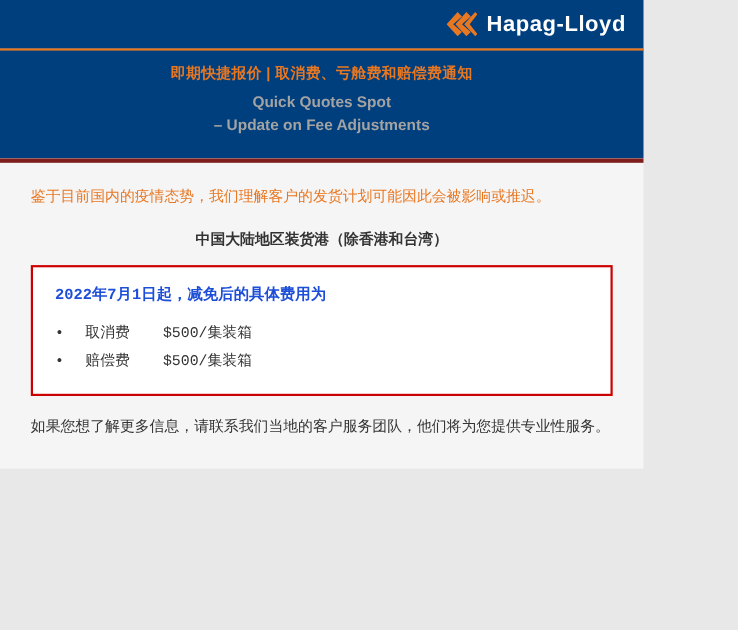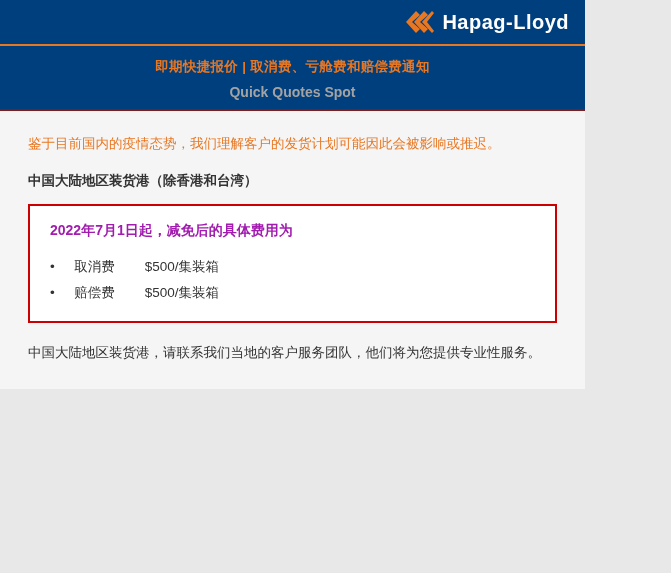--- a/index.html
+++ b/index.html
@@ -35,41 +35,42 @@
       color: #ffffff;
       font-size: 20px;
       font-weight: bold;
       letter-spacing: 0.5px;
     }
     
     .title-bar {
       background: #003f7d;
       border-top: 2px solid #e87722;
       text-align: center;
-      padding: 12px 20px 6px;
+      padding: 12px 20px 20px;
     }
     .title-main {
       color: #e87722;
       font-size: 13.5px;
       font-weight: bold;
       margin-bottom: 6px;
       letter-spacing: 0.3px;
     }
     .title-sub {
       color: #a3a3a3;
       font-size: 14px;
       font-weight: bold;
       line-height: 1.5;
     }
     
     .content-area {
       background: #f5f5f5;
       margin: 0;
       padding: 22px 28px 24px;
-      border-top: 2px solid #7f1d1d;
+      border-top: 4px solid #7f1d1d;
+      font-family: Liberation Mono, monospace;
     }
     .intro-text {
       color: #e87722;
       font-size: 13.5px;
       line-height: 1.7;
       margin-bottom: 16px;
     }
     .body-text {
       color: #333333;
       font-size: 13.5px;
@@ -77,30 +78,31 @@
       margin-bottom: 18px;
     }
     .underline {
       text-decoration: underline;
     }
     .section-title {
       color: #333333;
       font-size: 13.5px;
       font-weight: bold;
       margin-bottom: 14px;
+      text-align: center;
     }
     
     .fee-box {
       border: 2px solid #cc0000;
       padding: 16px 20px 16px;
       margin-bottom: 18px;
       background: #ffffff;
     }
     .fee-box-title {
-      color: #a21caf;
+      color: #1d4ed8;
       font-size: 14px;
       font-weight: bold;
       margin-bottom: 14px;
     }
     .fee-list {
       list-style: none;
       padding: 0;
     }
     .fee-list li {
       color: #333333;
@@ -144,20 +146,21 @@
         <polygon points="16,11 26,0 28,2 21,11 28,20 26,22" fill="#e87722"></polygon>
       </svg>
       <span class="logo-text">Hapag-Lloyd</span>
     </div>
   </div>
 
   <div class="title-bar">
     <div class="title-main">即期快捷报价 | 取消费、亏舱费和赔偿费通知</div>
     <div class="title-sub">
       <span>Quick Quotes Spot</span><br>
+      <span>– Update on Fee Adjustments</span>
     </div>
   </div>
 
   <div class="content-area">
 
     <p class="intro-text">鉴于目前国内的疫情态势，我们理解客户的发货计划可能因此会被影响或推迟。</p>
 
 
     <p class="section-title">中国大陆地区装货港（除香港和台湾）</p>
 
@@ -168,17 +171,17 @@
           <span class="fee-name">取消费</span>
           <span class="fee-amount">$500/集装箱</span>
         </li>
         <li>
           <span class="fee-name">赔偿费</span>
           <span class="fee-amount">$500/集装箱</span>
         </li>
       </ul>
     </div>
 
-    <p class="footer-text">中国大陆地区装货港，请联系我们当地的客户服务团队，他们将为您提供专业性服务。</p>
+    <p class="footer-text">如果您想了解更多信息，请联系我们当地的客户服务团队，他们将为您提供专业性服务。</p>
 
   </div>
 
 </div>
 
 </body></html>

